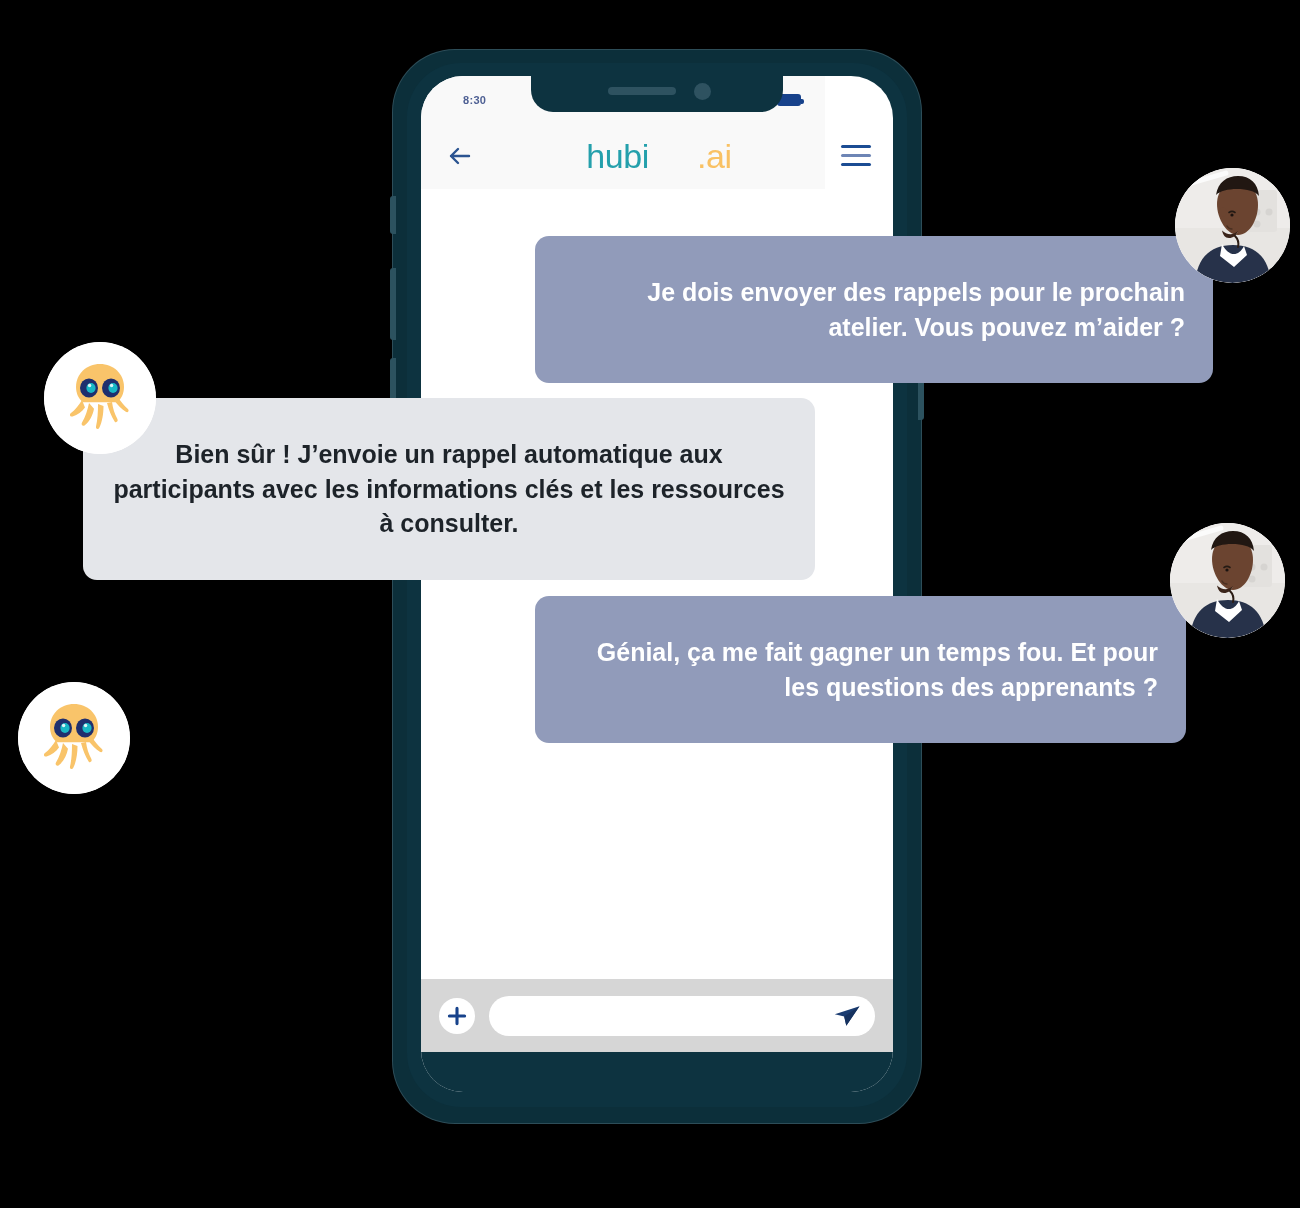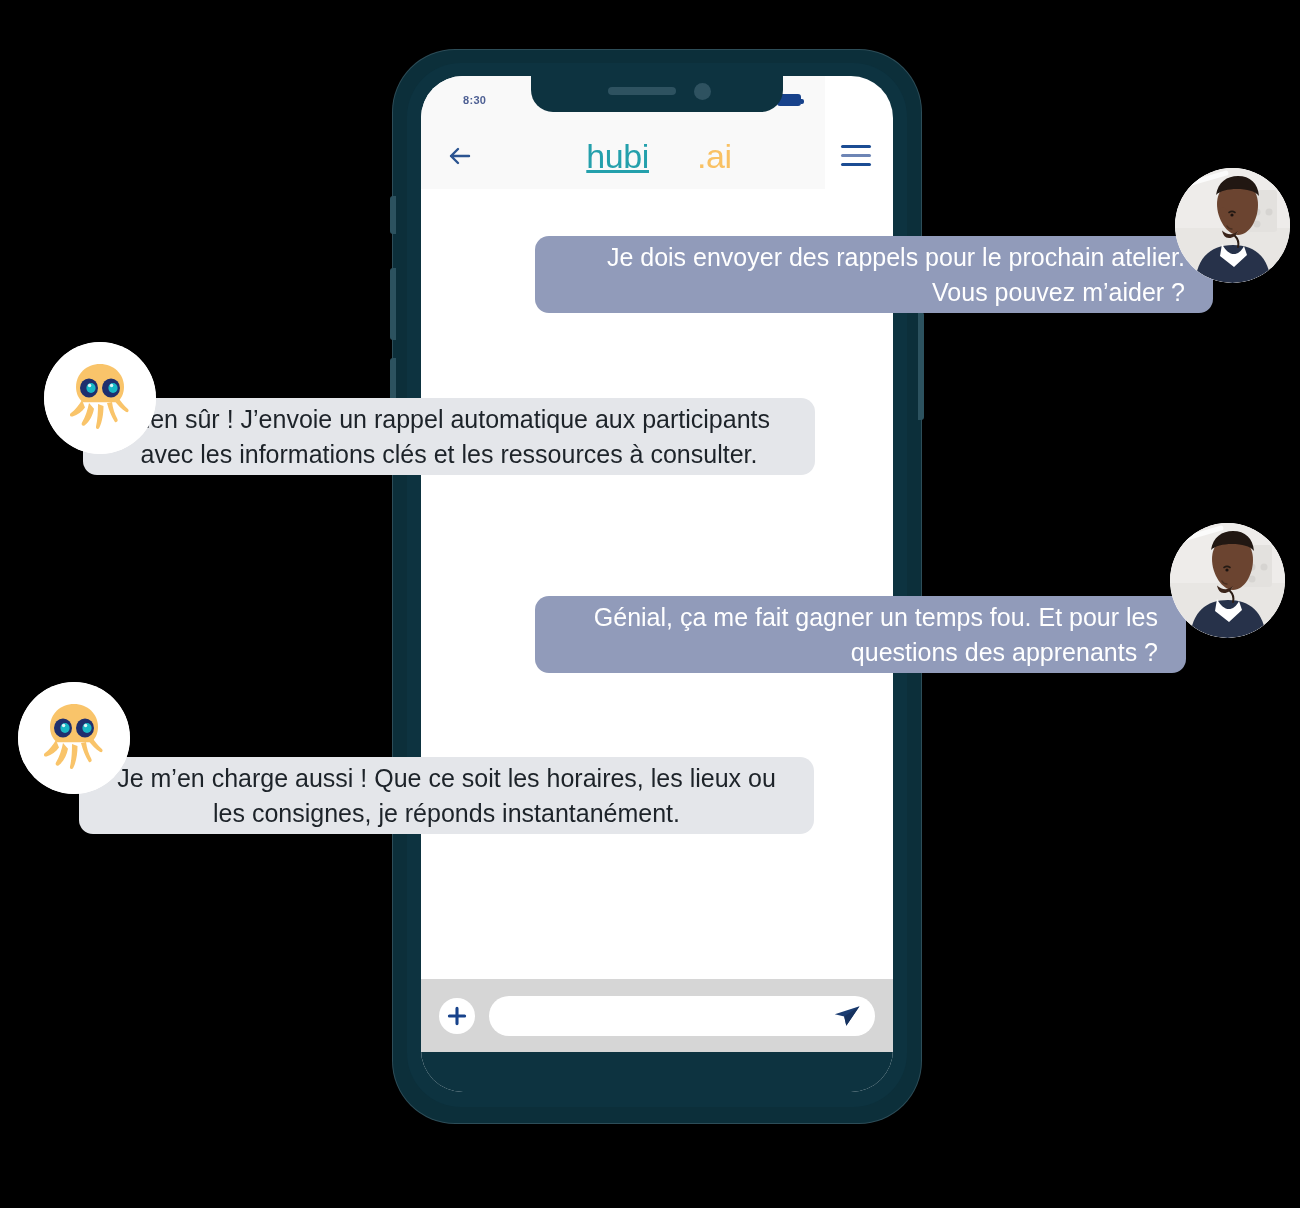--- a/index.html
+++ b/index.html
@@ -146,21 +146,21 @@
   .hamburger { display: flex; flex-direction: column; gap: 6px; cursor: pointer; padding: 4px 0; }
   .hamburger span { display: block; width: 30px; height: 3px; background: #1b4c93; border-radius: 2px; }
   .hamburger span:nth-child(2) { background: #6d85b5; }
 
   .brand {
     font-size: 34px;
     font-weight: 400;
     letter-spacing: -.4px;
     line-height: 1;
   }
-  .brand .b1 { color: #24a0ac; text-decoration: underline; }
+  .brand .b1 { color: #24a0ac; }
   .brand .b2 { color: #f9c163; margin-left: 48px; }
 
   .chat-area {
     position: absolute;
     left: 0; top: 113px;
     width: 472px; height: 790px;
     background: #ffffff;
   }
 
   .composer {
@@ -207,24 +207,24 @@
     left: 0; bottom: 0;
     width: 472px; height: 40px;
     background: #0d3340;
   }
 
   
   .bubble {
     position: absolute;
     z-index: 30;
     border-radius: 14px;
-    padding: 4px 28px;
+    padding: 39px 28px;
     font-size: 25px;
     line-height: 1.38;
-    font-weight: 400;
+    font-weight: 700;
   }
   .bubble-user {
     background: #919bba;
     color: #ffffff;
     text-align: right;
   }
   .bubble-bot {
     background: #e4e6ea;
     color: #1d2329;
     text-align: center;
@@ -325,21 +325,20 @@
   <div class="notch"></div>
   <div class="notch-speaker"></div>
   <div class="notch-camera"></div>
 
   <div class="bubble bubble-user" id="bubble-1">Je dois envoyer des rappels pour le prochain atelier. Vous pouvez m’aider ?</div>
 
   <div class="bubble bubble-bot" id="bubble-2">Bien sûr ! J’envoie un rappel automatique aux participants avec les informations clés et les ressources à consulter.</div>
 
   <div class="bubble bubble-user" id="bubble-3">Génial, ça me fait gagner un temps fou. Et pour les questions des apprenants ?</div>
 
-  <div class="bubble bubble-bot" id="bubble-4">Je m’en charge aussi ! Que ce soit les horaires, les lieux ou les consignes, je réponds instantanément.</div>
 
   <div class="avatar" id="avatar-user-1">
     <svg viewBox="0 0 115 115">
       <defs>
           <clipPath id="c1">
             <circle cx="57.5" cy="57.5" r="57.5"></circle>
           </clipPath>
         </defs>
       <g clip-path="url(#c1)">
         <rect width="115" height="115" fill="#e8e6e3"></rect>

